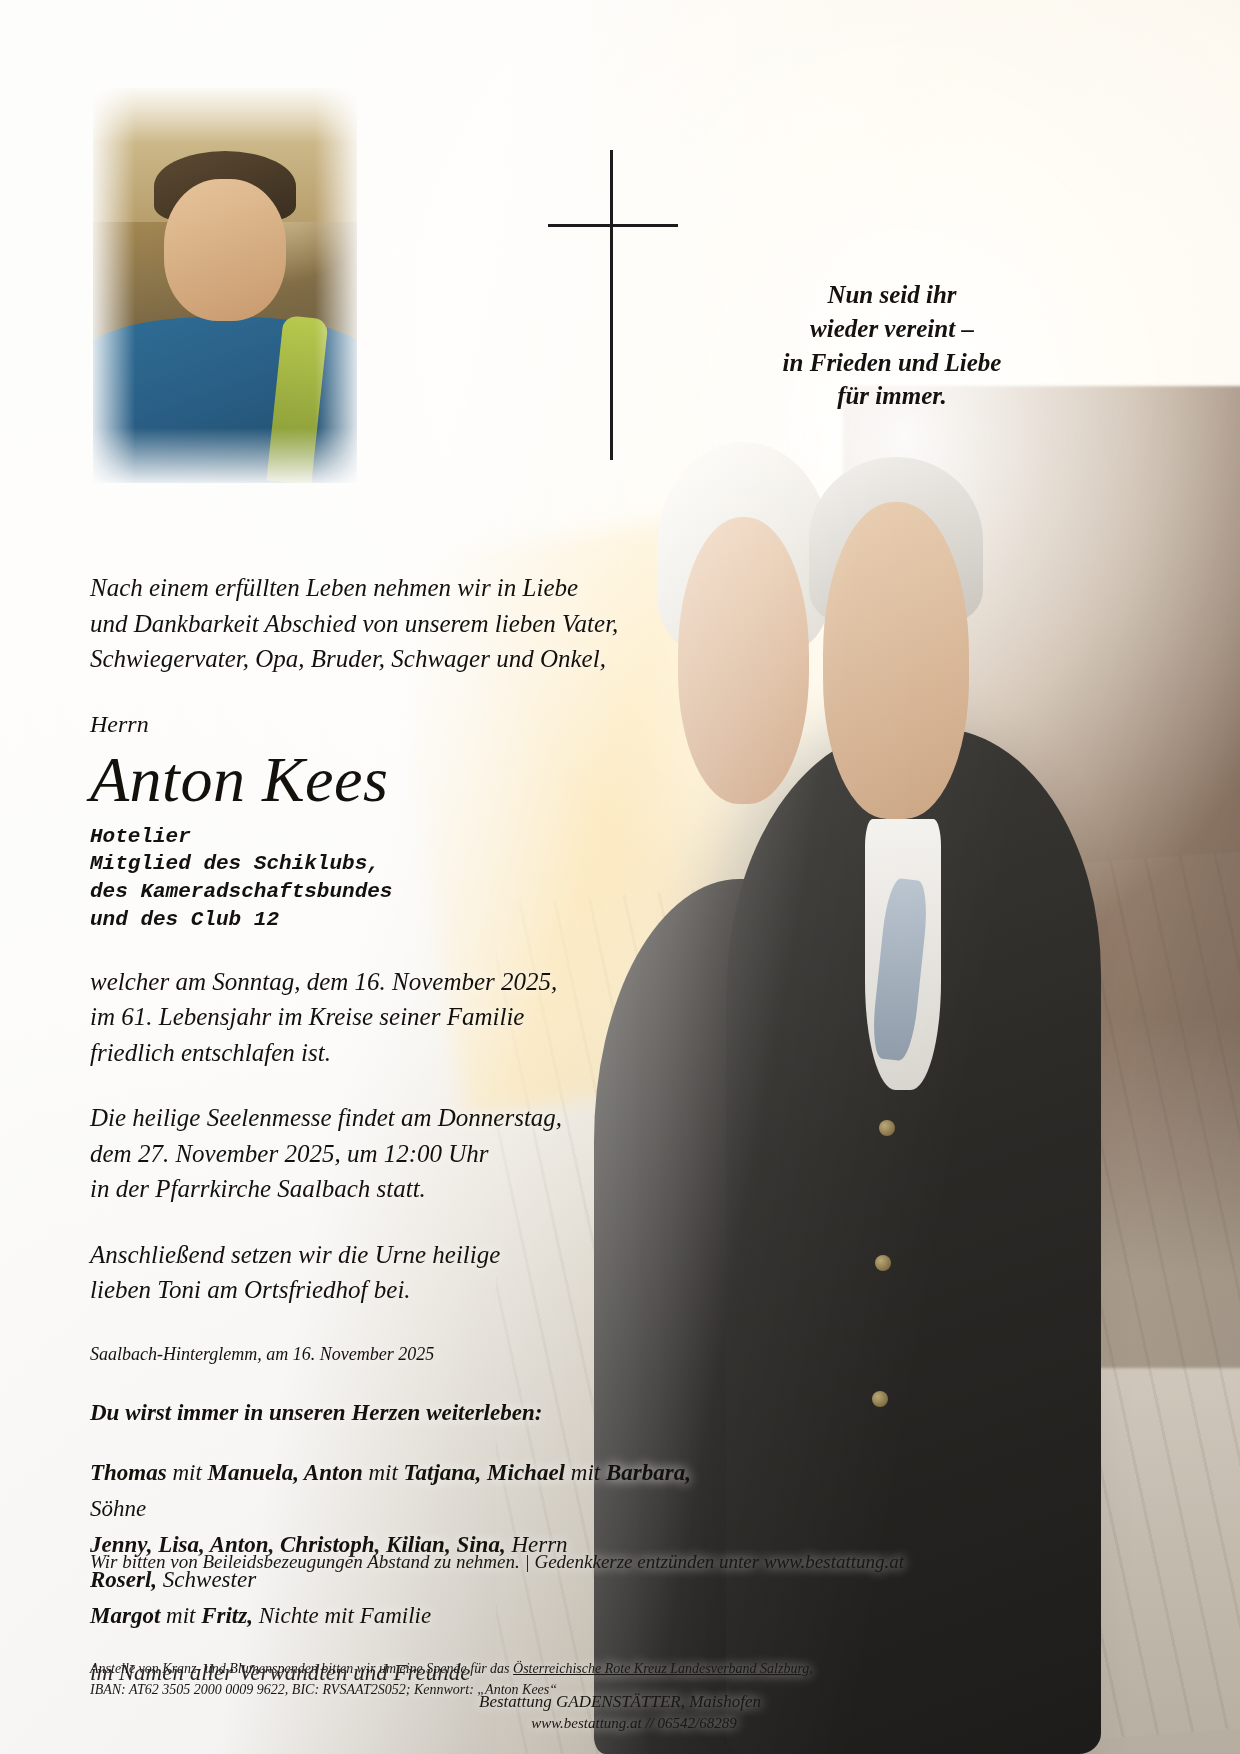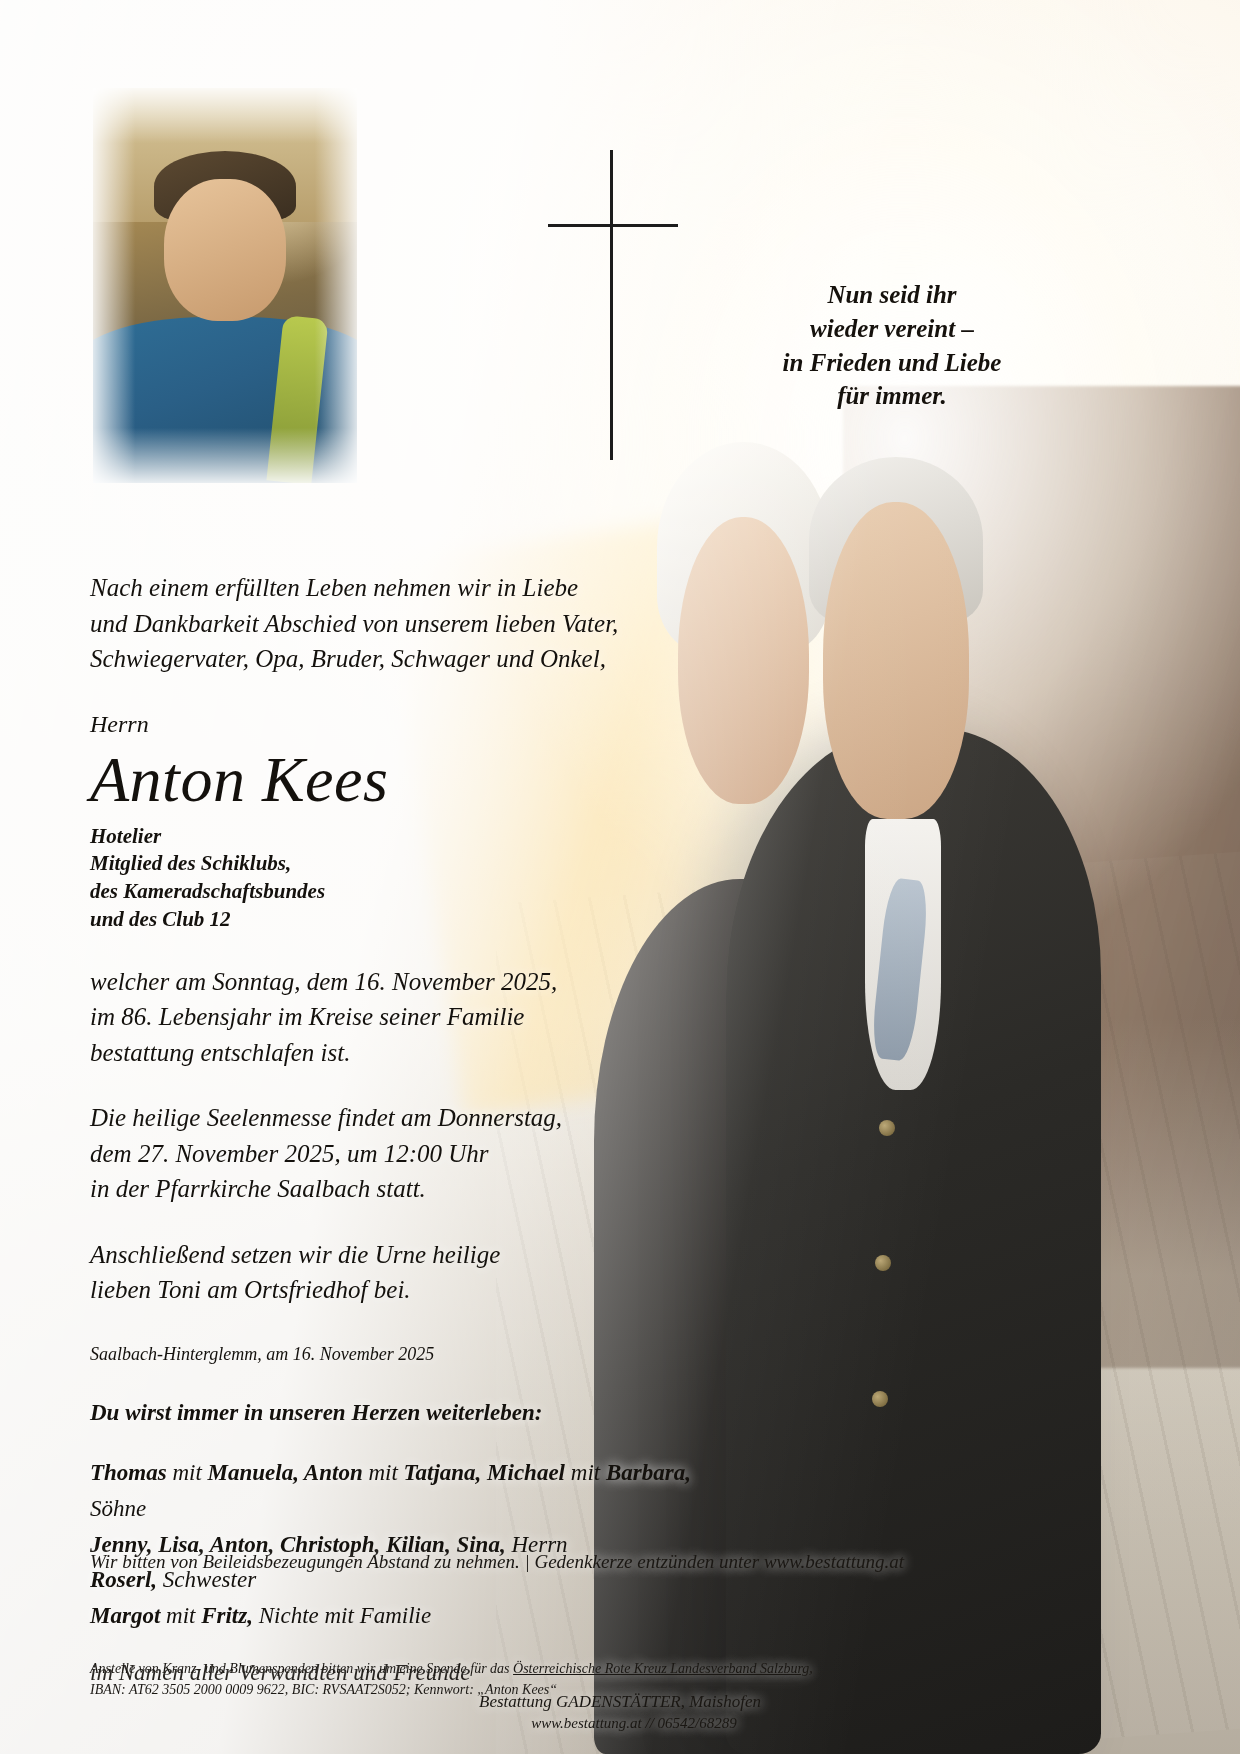--- a/index.html
+++ b/index.html
@@ -264,20 +264,21 @@
     margin-top: 8px !important;
     letter-spacing: 0.5px;
     text-shadow: 0 0 16px rgba(255,255,255,0.95);
   }
   .roles {
     font-weight: bold;
     font-size: 21px;
     line-height: 1.32;
     margin-top: 10px !important;
     text-shadow: 0 0 12px rgba(255,255,255,0.95);
+    font-family: Liberation Mono, monospace;
   }
   .para {
     font-size: 25px;
     line-height: 1.42;
     margin-top: 30px !important;
     text-shadow: 0 0 12px rgba(255,255,255,0.95);
   }
   .place {
     font-size: 18px;
     line-height: 1.42;
@@ -405,22 +406,22 @@
 
     <p class="roles">
       <span>Hotelier</span><br>
       <span>Mitglied des Schiklubs,</span><br>
       <span>des Kameradschaftsbundes</span><br>
       <span>und des Club 12</span>
     </p>
 
     <p class="para">
       <span>welcher am Sonntag, dem 16. November 2025,</span><br>
-      <span>im 86. Lebensjahr im Kreise seiner Familie</span><br>
-      <span>bestattung entschlafen ist.</span>
+      <span>im 61. Lebensjahr im Kreise seiner Familie</span><br>
+      <span>friedlich entschlafen ist.</span>
     </p>
 
     <p class="para">
       <span>Die heilige Seelenmesse findet am Donnerstag,</span><br>
       <span>dem 27. November 2025, um 12:00 Uhr</span><br>
       <span>in der Pfarrkirche Saalbach statt.</span>
     </p>
 
     <p class="para">
       <span>Anschließend setzen wir die Urne heilige</span><br>

